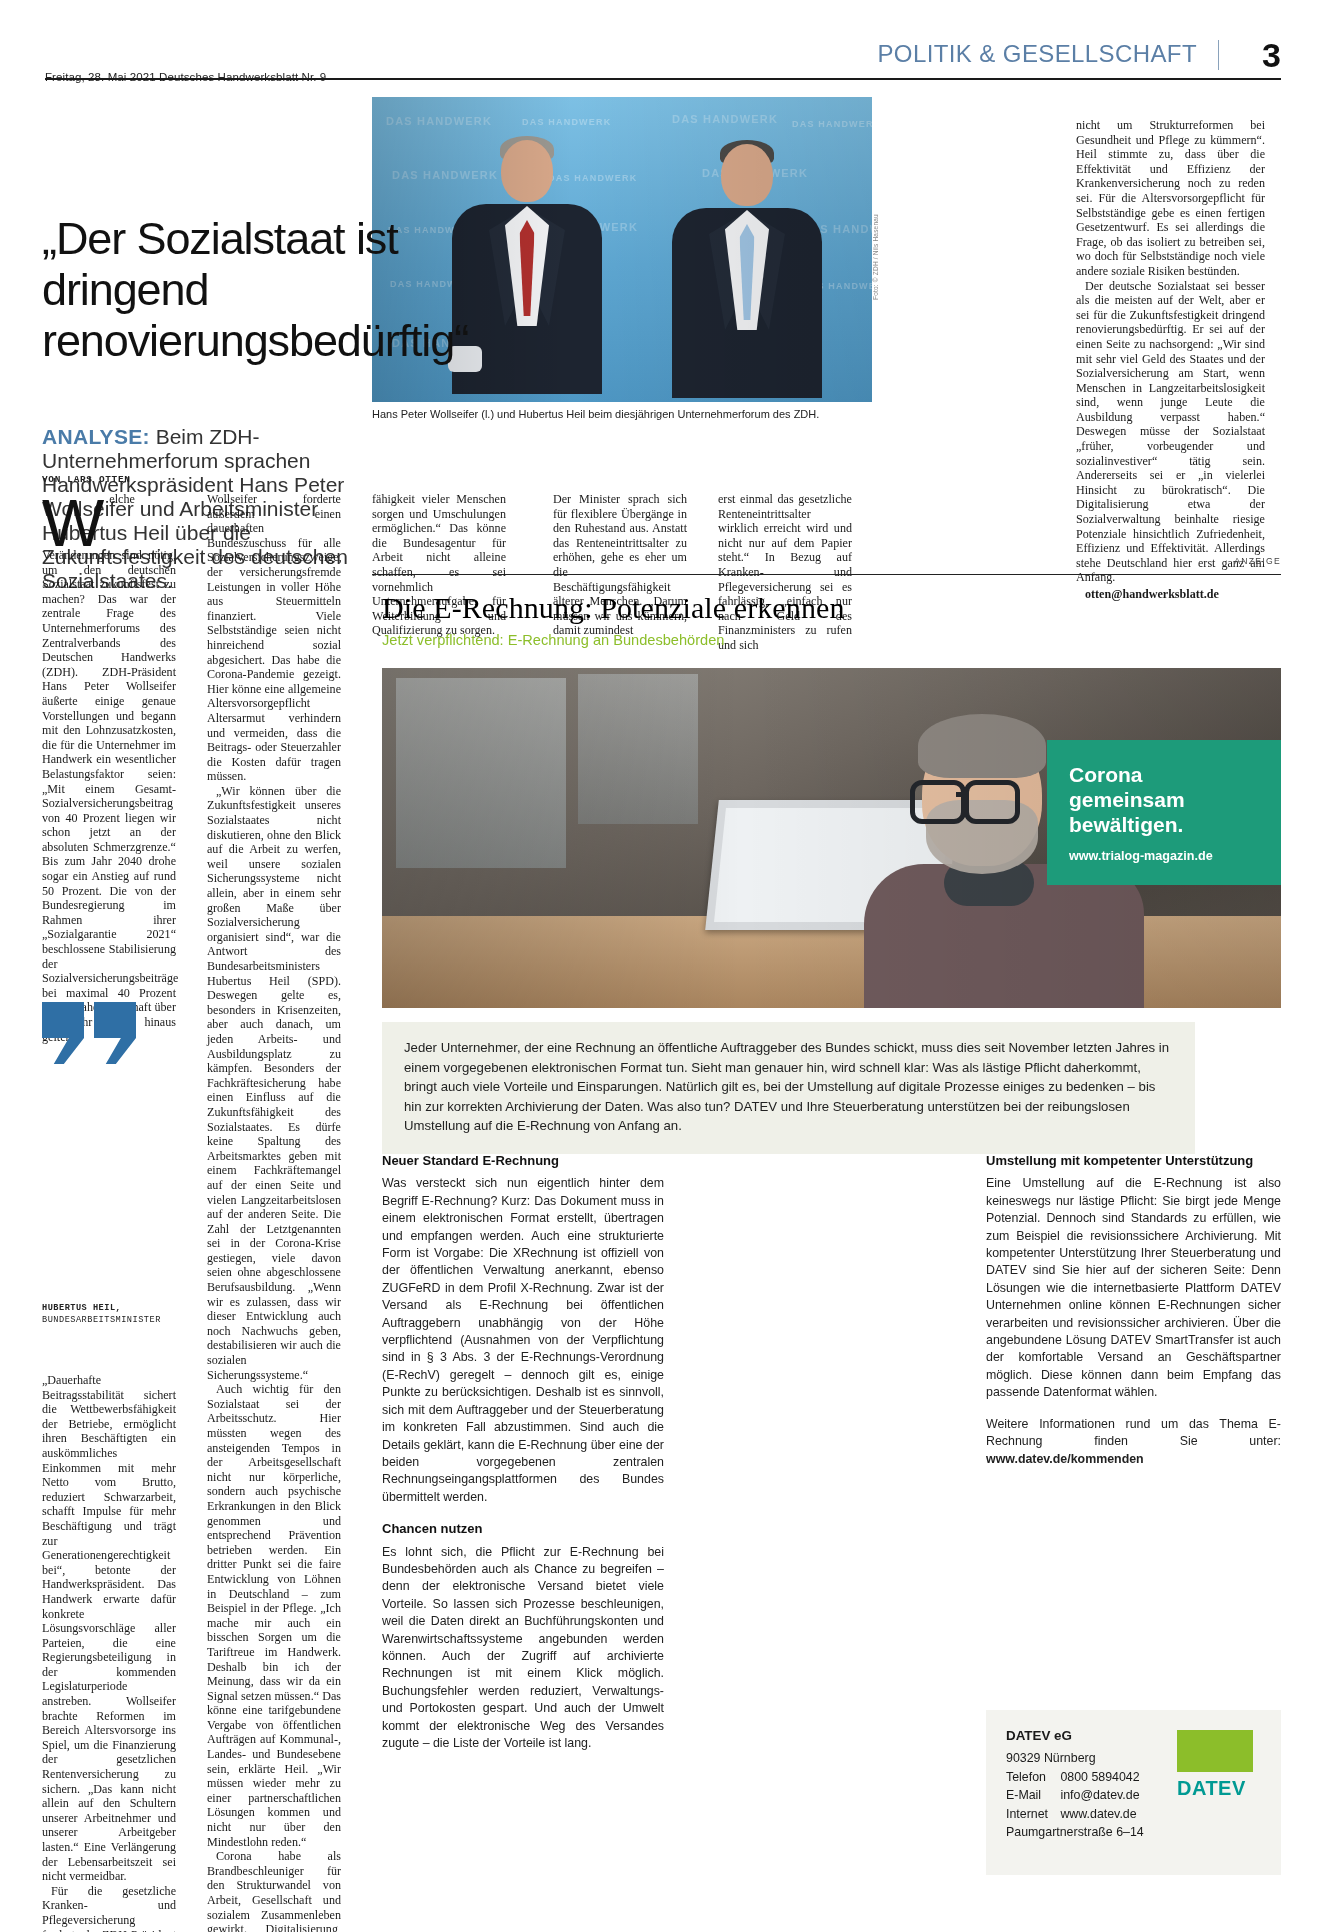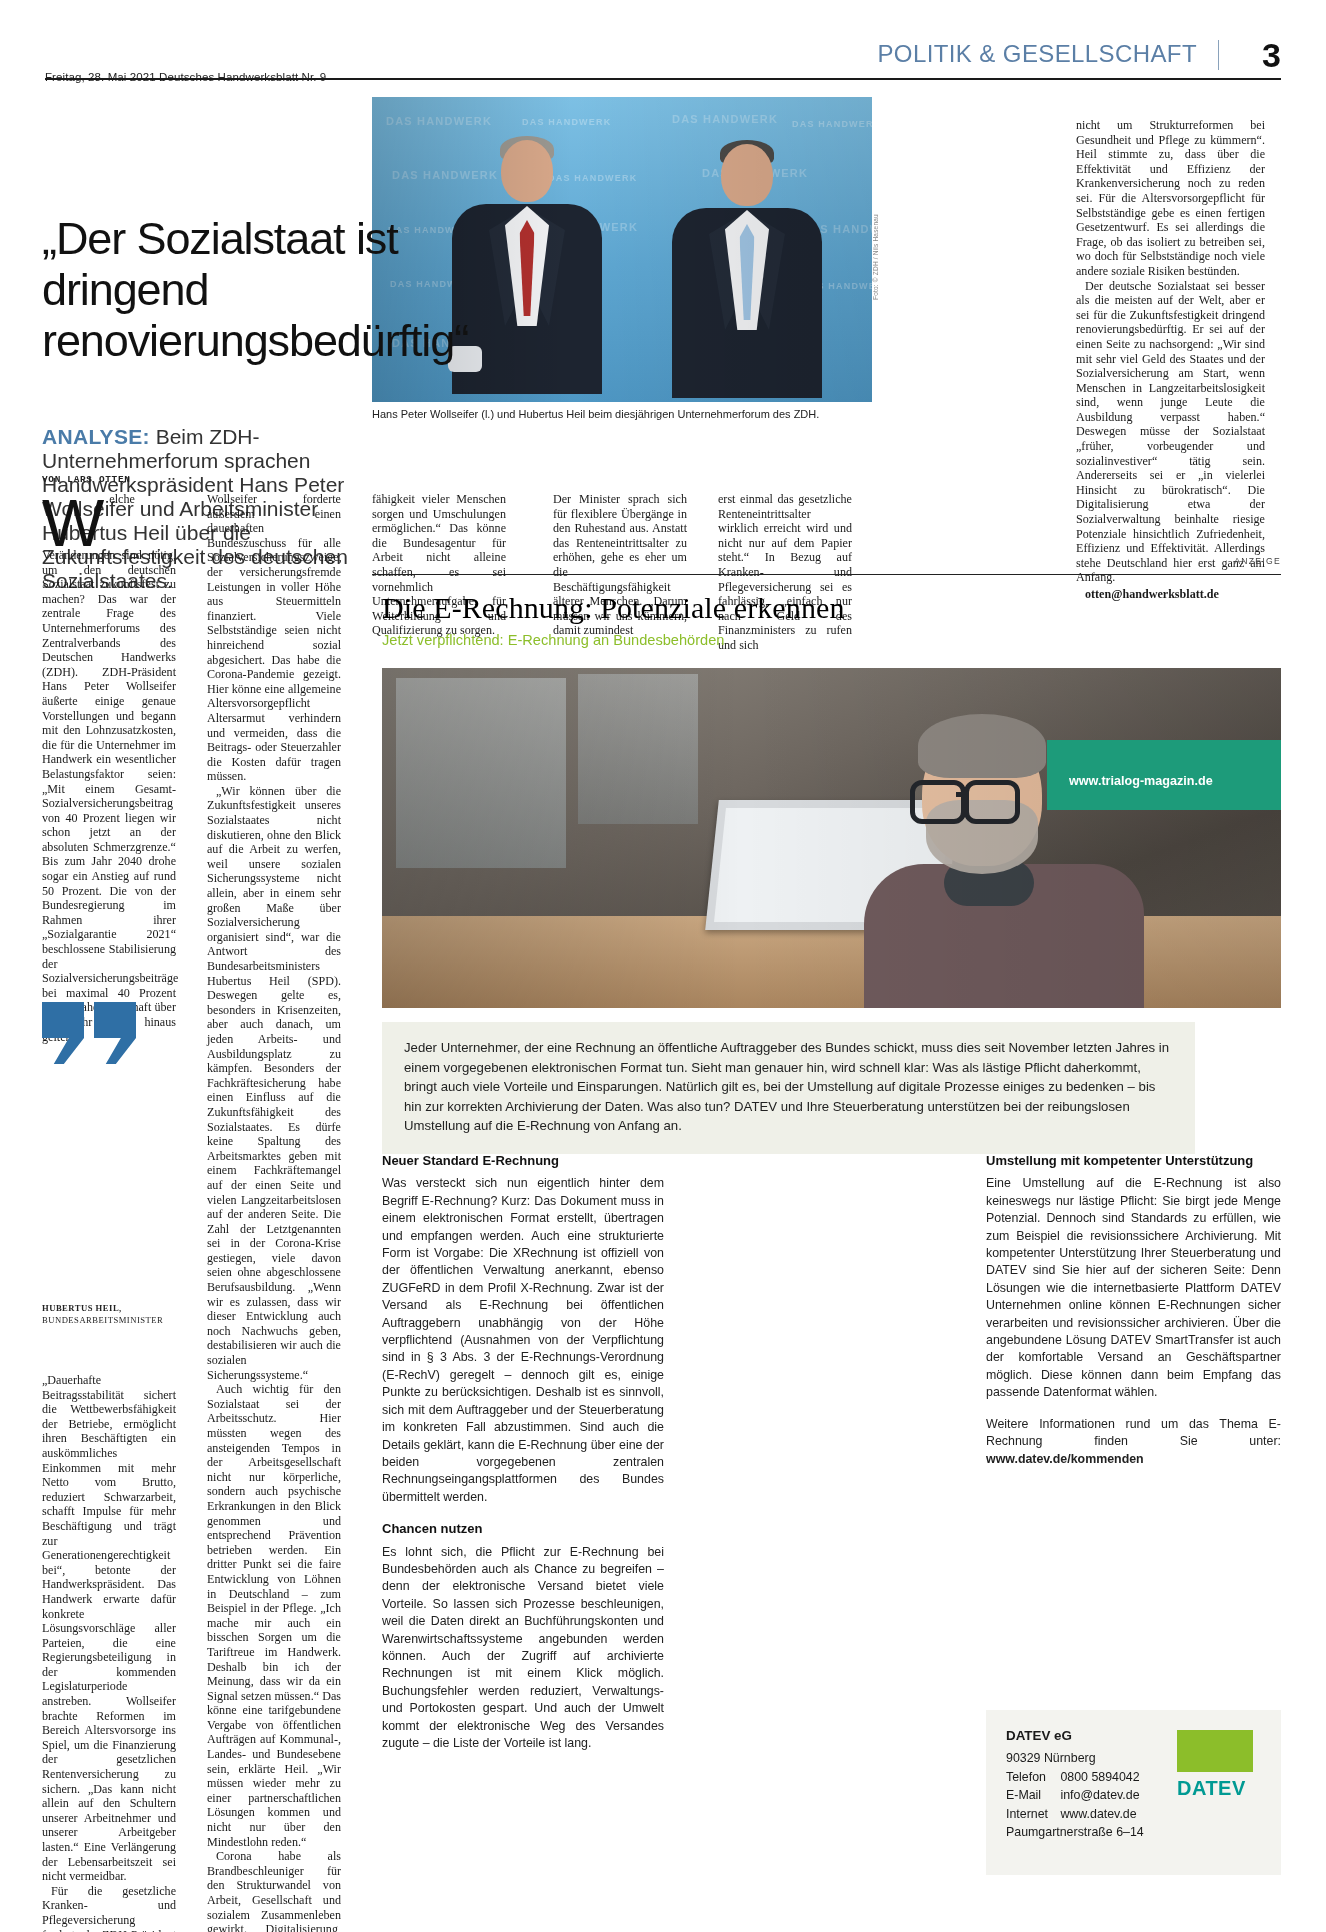--- a/index.html
+++ b/index.html
@@ -44,21 +44,21 @@
   .byline{position:absolute;left:42px;top:474px;font-family:Liberation Mono, monospace;font-size:9.4px;font-weight:700;letter-spacing:.7px;color:#222;}
 
   .dropcap-col{position:absolute;left:42px;top:492px;width:150px;}
   .dropcap{float:left;font-family:"Liberation Sans",sans-serif;font-size:66px;line-height:50px;font-weight:400;padding:6px 5px 0 0;color:#111;}
 
   
   .quotemark{position:absolute;left:42px;top:1002px;width:105px;height:70px;color:#2b6ca3;font-family:"Liberation Sans",sans-serif;font-weight:700;}
   .qm-a,.qm-b{position:absolute;top:0;width:42px;height:62px;background:#2f6fa5;clip-path:polygon(0 0,100% 0,100% 58%,52% 100%,28% 100%,64% 58%,0 58%);}
   .qm-a{left:0;} .qm-b{left:52px;}
   .pullquote{position:absolute;left:42px;top:1093px;width:152px;font-family:"Liberation Sans",sans-serif;font-size:14.3px;line-height:18.6px;font-weight:700;color:#111;}
-  .pq-attr{position:absolute;left:42px;top:1303px;width:170px;font-family:Liberation Serif, serif;font-size:8.6px;line-height:11.6px;letter-spacing:.5px;color:#222;}
+  .pq-attr{position:absolute;left:42px;top:1303px;width:170px;font-family:Liberation Mono, monospace;font-size:8.6px;line-height:11.6px;letter-spacing:.5px;color:#222;}
   .pq-attr b{font-weight:700;}
 
   
   .anzeige{position:absolute;right:45px;top:556px;font-size:8.6px;letter-spacing:1.3px;color:#444;}
   .ad-rule{position:absolute;left:372px;top:574px;width:909px;height:1.3px;background:#222;}
   .ad-title{position:absolute;left:382px;top:590px;width:890px;font-family:"Liberation Serif",serif;font-size:30px;line-height:36px;color:#000000;letter-spacing:.1px;}
   .ad-sub{position:absolute;left:382px;top:632px;width:890px;font-size:14.6px;color:#8cbe2a;font-weight:400;}
   .ad-img{position:absolute;left:382px;top:668px;width:899px;height:340px;overflow:hidden;background:#6d6862;}
   .adi-bg{position:absolute;inset:0;background:linear-gradient(160deg,#8e8880 0%,#6e6760 38%,#4d4741 70%,#5a544d 100%);}
   .adi-win{position:absolute;left:14px;top:10px;width:170px;height:190px;background:linear-gradient(180deg,#cfd6d8,#9aa5a8);opacity:.55;}
@@ -222,20 +222,21 @@
       <div class="collar"></div>
       <div class="h"></div>
       <div class="hair"></div>
       <div class="beard"></div>
       <div class="gl l"></div>
       <div class="gl r"></div>
       <div class="glbridge"></div>
     </div>
     <div class="adi-veil"></div>
     <div class="corona-box">
+      <div class="t">Corona gemeinsam bewältigen.</div>
       <div class="u">www.trialog-magazin.de</div>
     </div>
   </div>
 
   <div class="ad-lead">Jeder Unternehmer, der eine Rechnung an öffentliche Auftraggeber des Bundes schickt, muss dies seit November letzten Jahres in einem vorgegebenen elektronischen Format tun. Sieht man genauer hin, wird schnell klar: Was als lästige Pflicht daherkommt, bringt auch viele Vorteile und Einsparungen. Natürlich gilt es, bei der Umstellung auf digitale Prozesse einiges zu bedenken – bis hin zur korrekten Archivierung der Daten. Was also tun? DATEV und Ihre Steuerberatung unterstützen bei der reibungslosen Umstellung auf die E-Rechnung von Anfang an.</div>
 
   <div class="ad-cols ad-c1">
     <h4>Neuer Standard E-Rechnung</h4>
     <p>Was versteckt sich nun eigentlich hinter dem Begriff E-Rechnung? Kurz: Das Dokument muss in einem elektronischen Format erstellt, übertragen und empfangen werden. Auch eine strukturierte Form ist Vorgabe: Die XRechnung ist offiziell von der öffentlichen Verwaltung anerkannt, ebenso ZUGFeRD in dem Profil X-Rechnung. Zwar ist der Versand als E-Rechnung bei öffentlichen Auftraggebern unabhängig von der Höhe verpflichtend (Ausnahmen von der Verpflichtung sind in § 3 Abs. 3 der E-Rechnungs-Verordnung (E-RechV) geregelt – dennoch gilt es, einige Punkte zu berücksichtigen. Deshalb ist es sinnvoll, sich mit dem Auftraggeber und der Steuerberatung im konkreten Fall abzustimmen. Sind auch die Details geklärt, kann die E-Rechnung über eine der beiden vorgegebenen zentralen Rechnungseingangsplattformen des Bundes übermittelt werden.</p>
     <h4>Chancen nutzen</h4>

